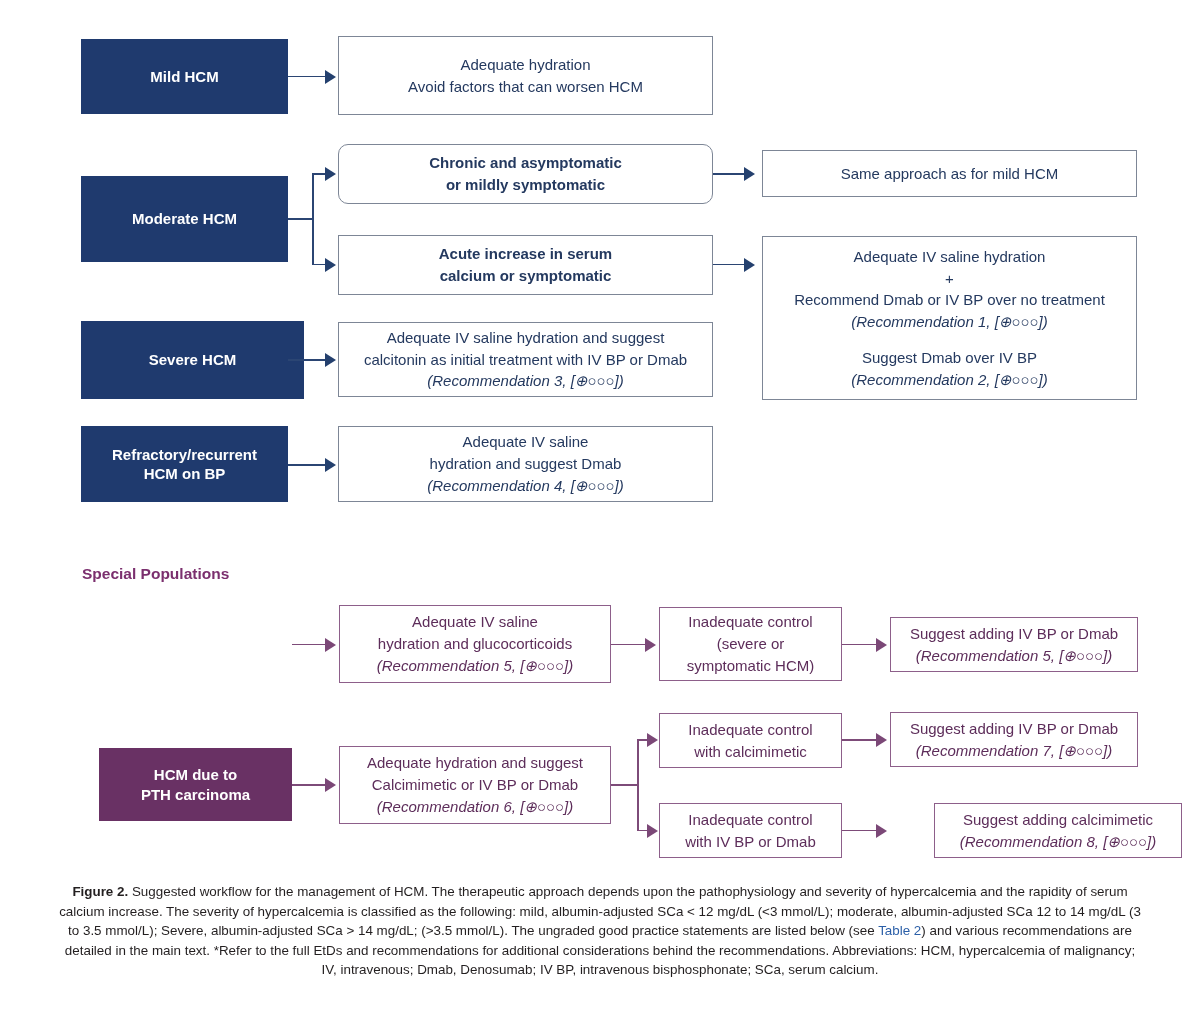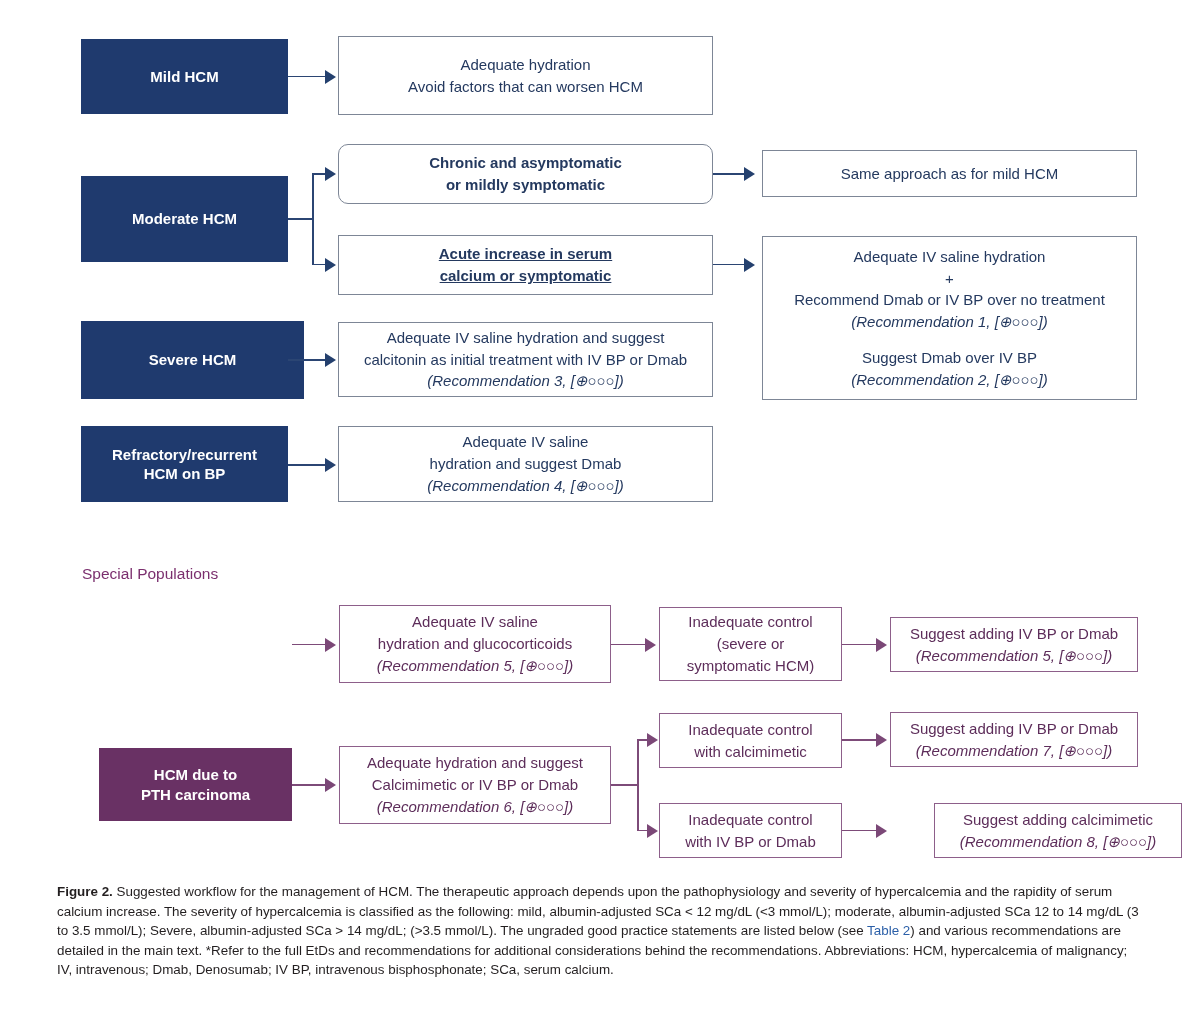--- a/index.html
+++ b/index.html
@@ -38,25 +38,25 @@
   .ln.p{background:#7d4b79;}
   .hl{height:1.8px;}
   .vl{width:1.8px;}
 
   .arw{position:absolute;width:0;height:0;
        border-top:7px solid transparent;border-bottom:7px solid transparent;
        border-left:11px solid #24406e;}
   .arw.p{border-left-color:#7b4877;}
 
   
-  .sechead{position:absolute;font-weight:normal;font-size:15.5px;color:#7b2f6e;}
+  .sechead{position:absolute;font-weight:bold;font-size:15.5px;color:#7b2f6e;}
 
   
   .caption{position:absolute;left:57px;top:882px;width:1086px;
-           font-size:13.4px;line-height:1.46;color:#231f20;text-align:left;}
+           font-size:13.4px;line-height:1.46;color:#231f20;text-align:center;}
   .caption b{font-weight:bold;}
   .lnk{color:#2b5fa8;}
 </style>
 </head>
 <body>
 
 <div class="canvas">
 
   <div class="box cat navy" style="left:81px;top:39px;width:207px;height:75px;">
     <span>Mild HCM</span>
@@ -88,21 +88,21 @@
     </div>
   </div>
   <div class="ln hl" style="left:713px;top:173px;width:38px;"></div>
   <div class="arw" style="left:744px;top:167px;"></div>
   <div class="box out navy" style="left:762px;top:150px;width:375px;height:47px;">
     <div class="inner">
       <div>Same approach as for mild HCM</div>
     </div>
   </div>
 
-  <div class="box out navy" style="left:338px;top:235px;width:375px;height:60px;text-decoration:underline;">
+  <div class="box out navy" style="left:338px;top:235px;width:375px;height:60px;">
     <div class="inner">
       <div class="bold">Acute increase in serum</div>
       <div class="bold">calcium or symptomatic</div>
     </div>
   </div>
   <div class="ln hl" style="left:713px;top:263.5px;width:38px;"></div>
   <div class="arw" style="left:744px;top:257.5px;"></div>
   <div class="box out navy" style="left:762px;top:236px;width:375px;height:164px;">
     <div class="inner">
       <div>Adequate IV saline hydration</div>

